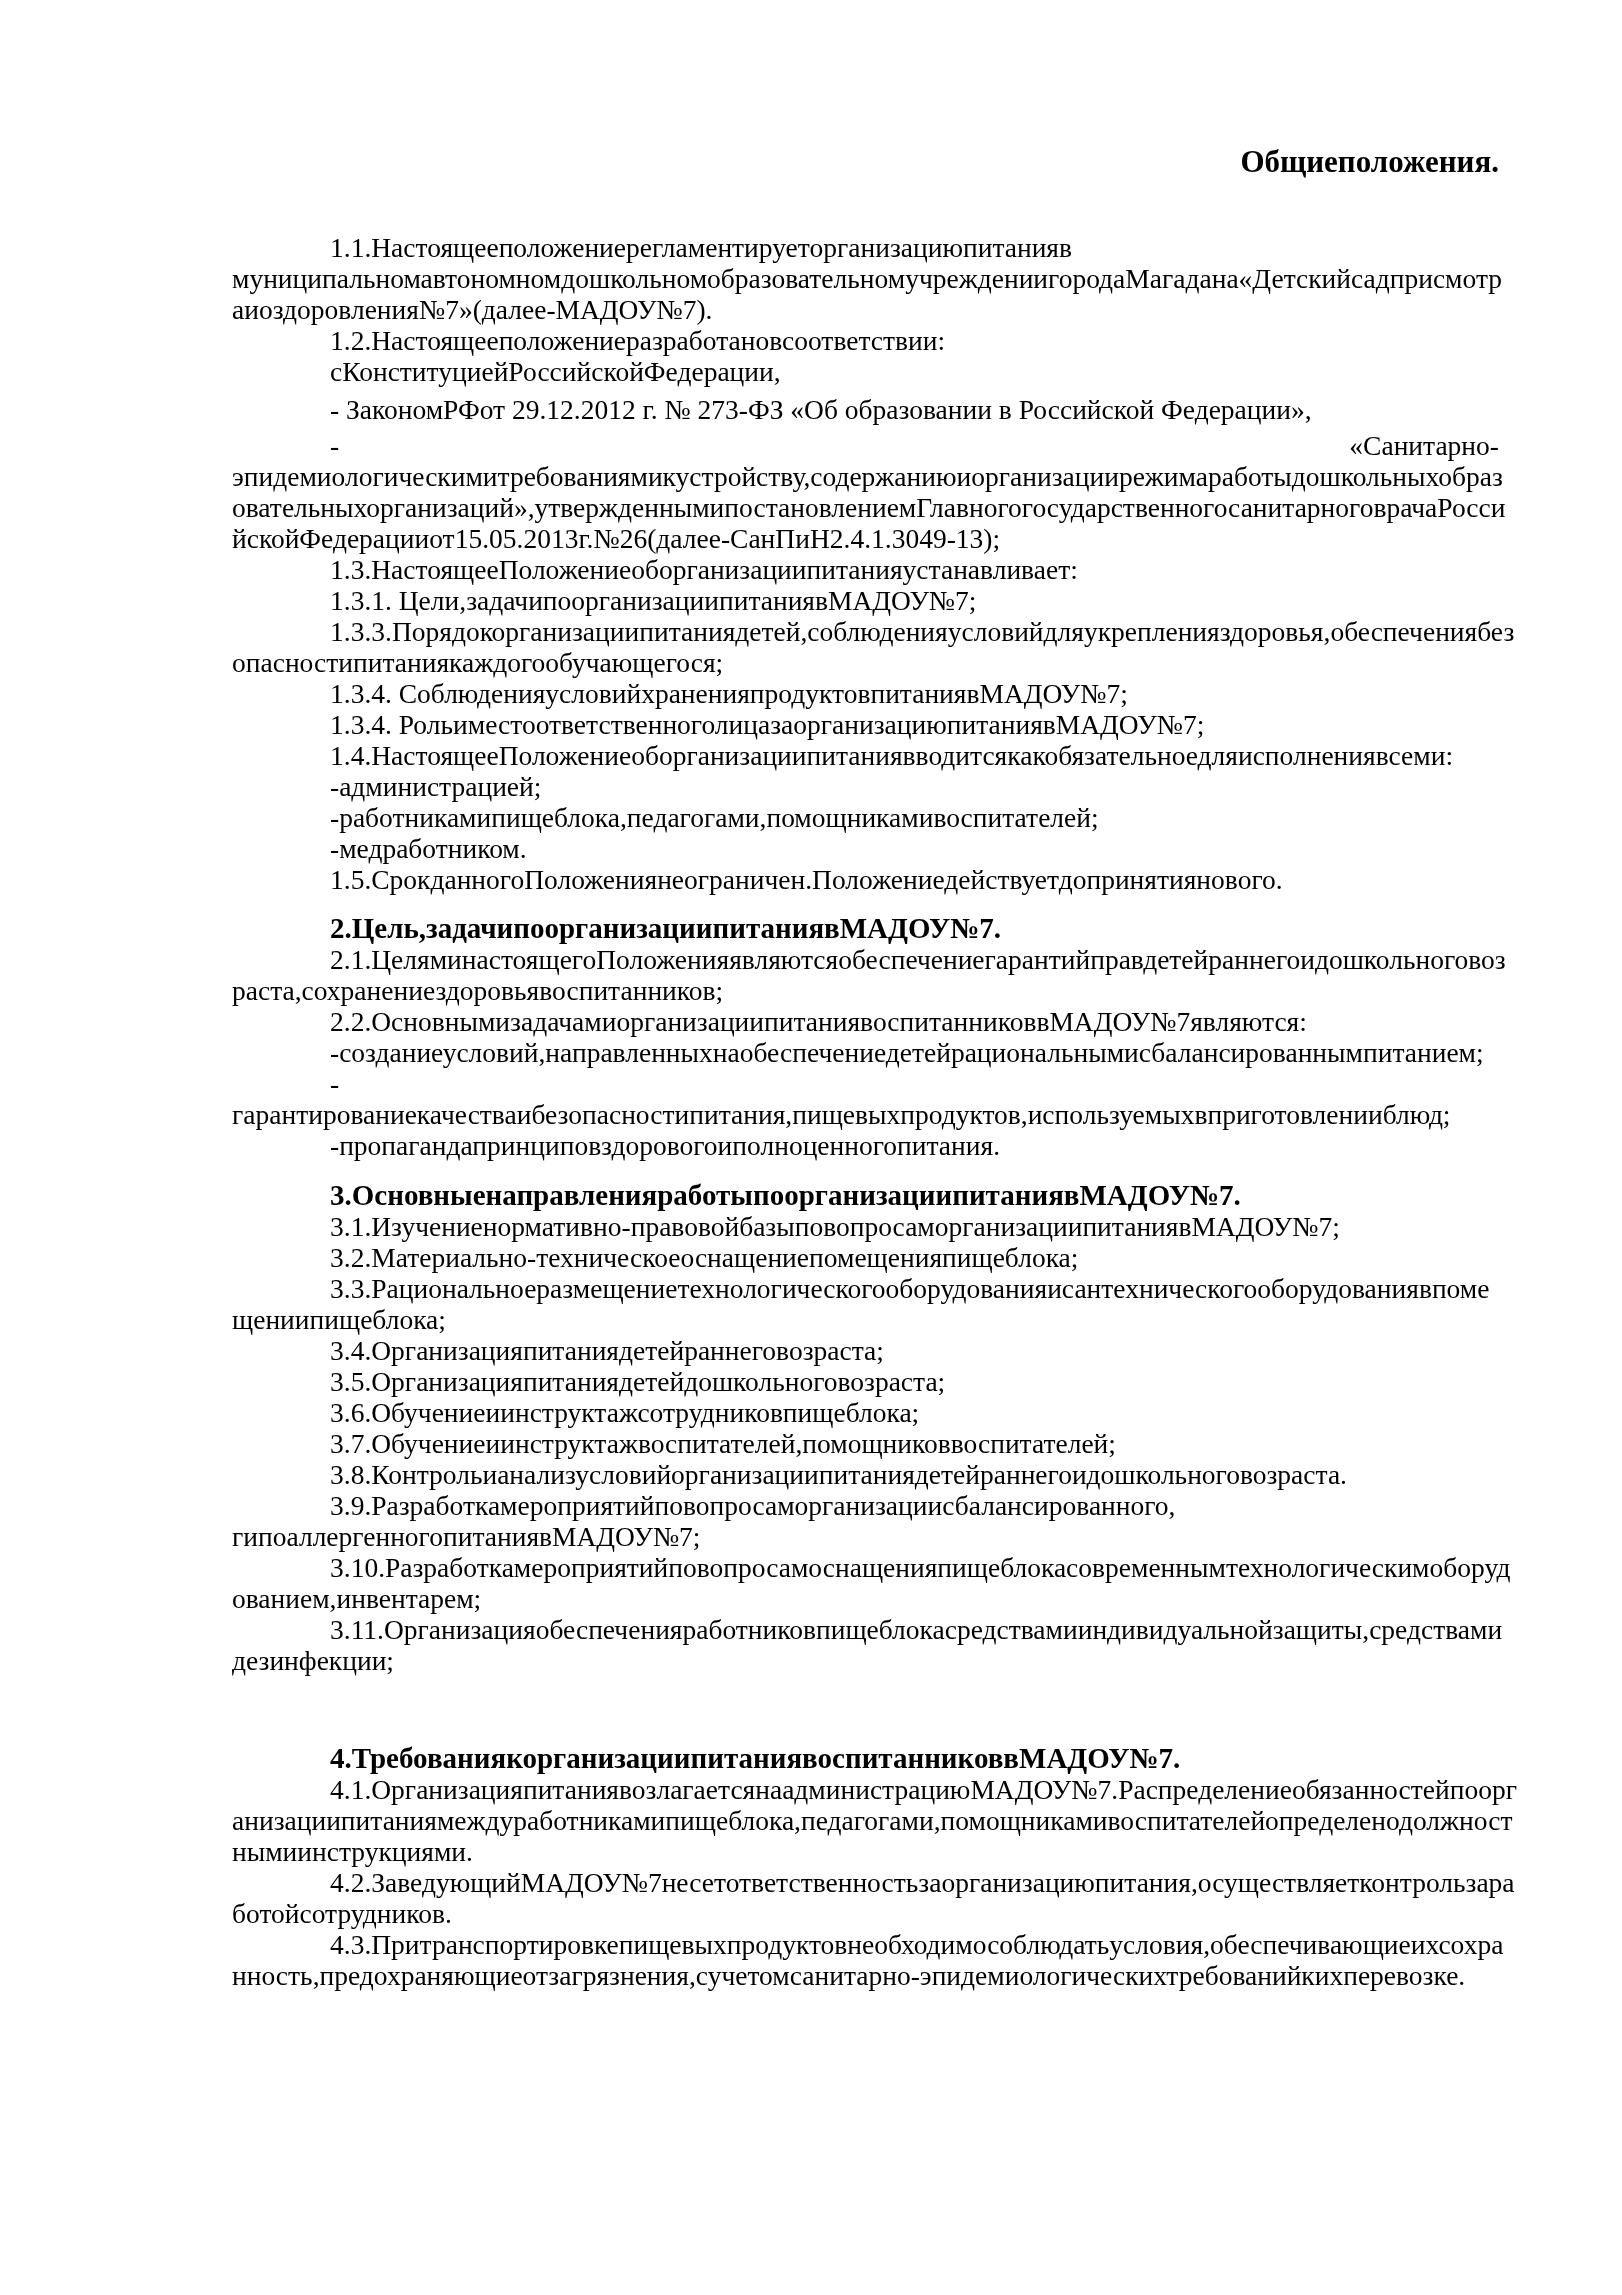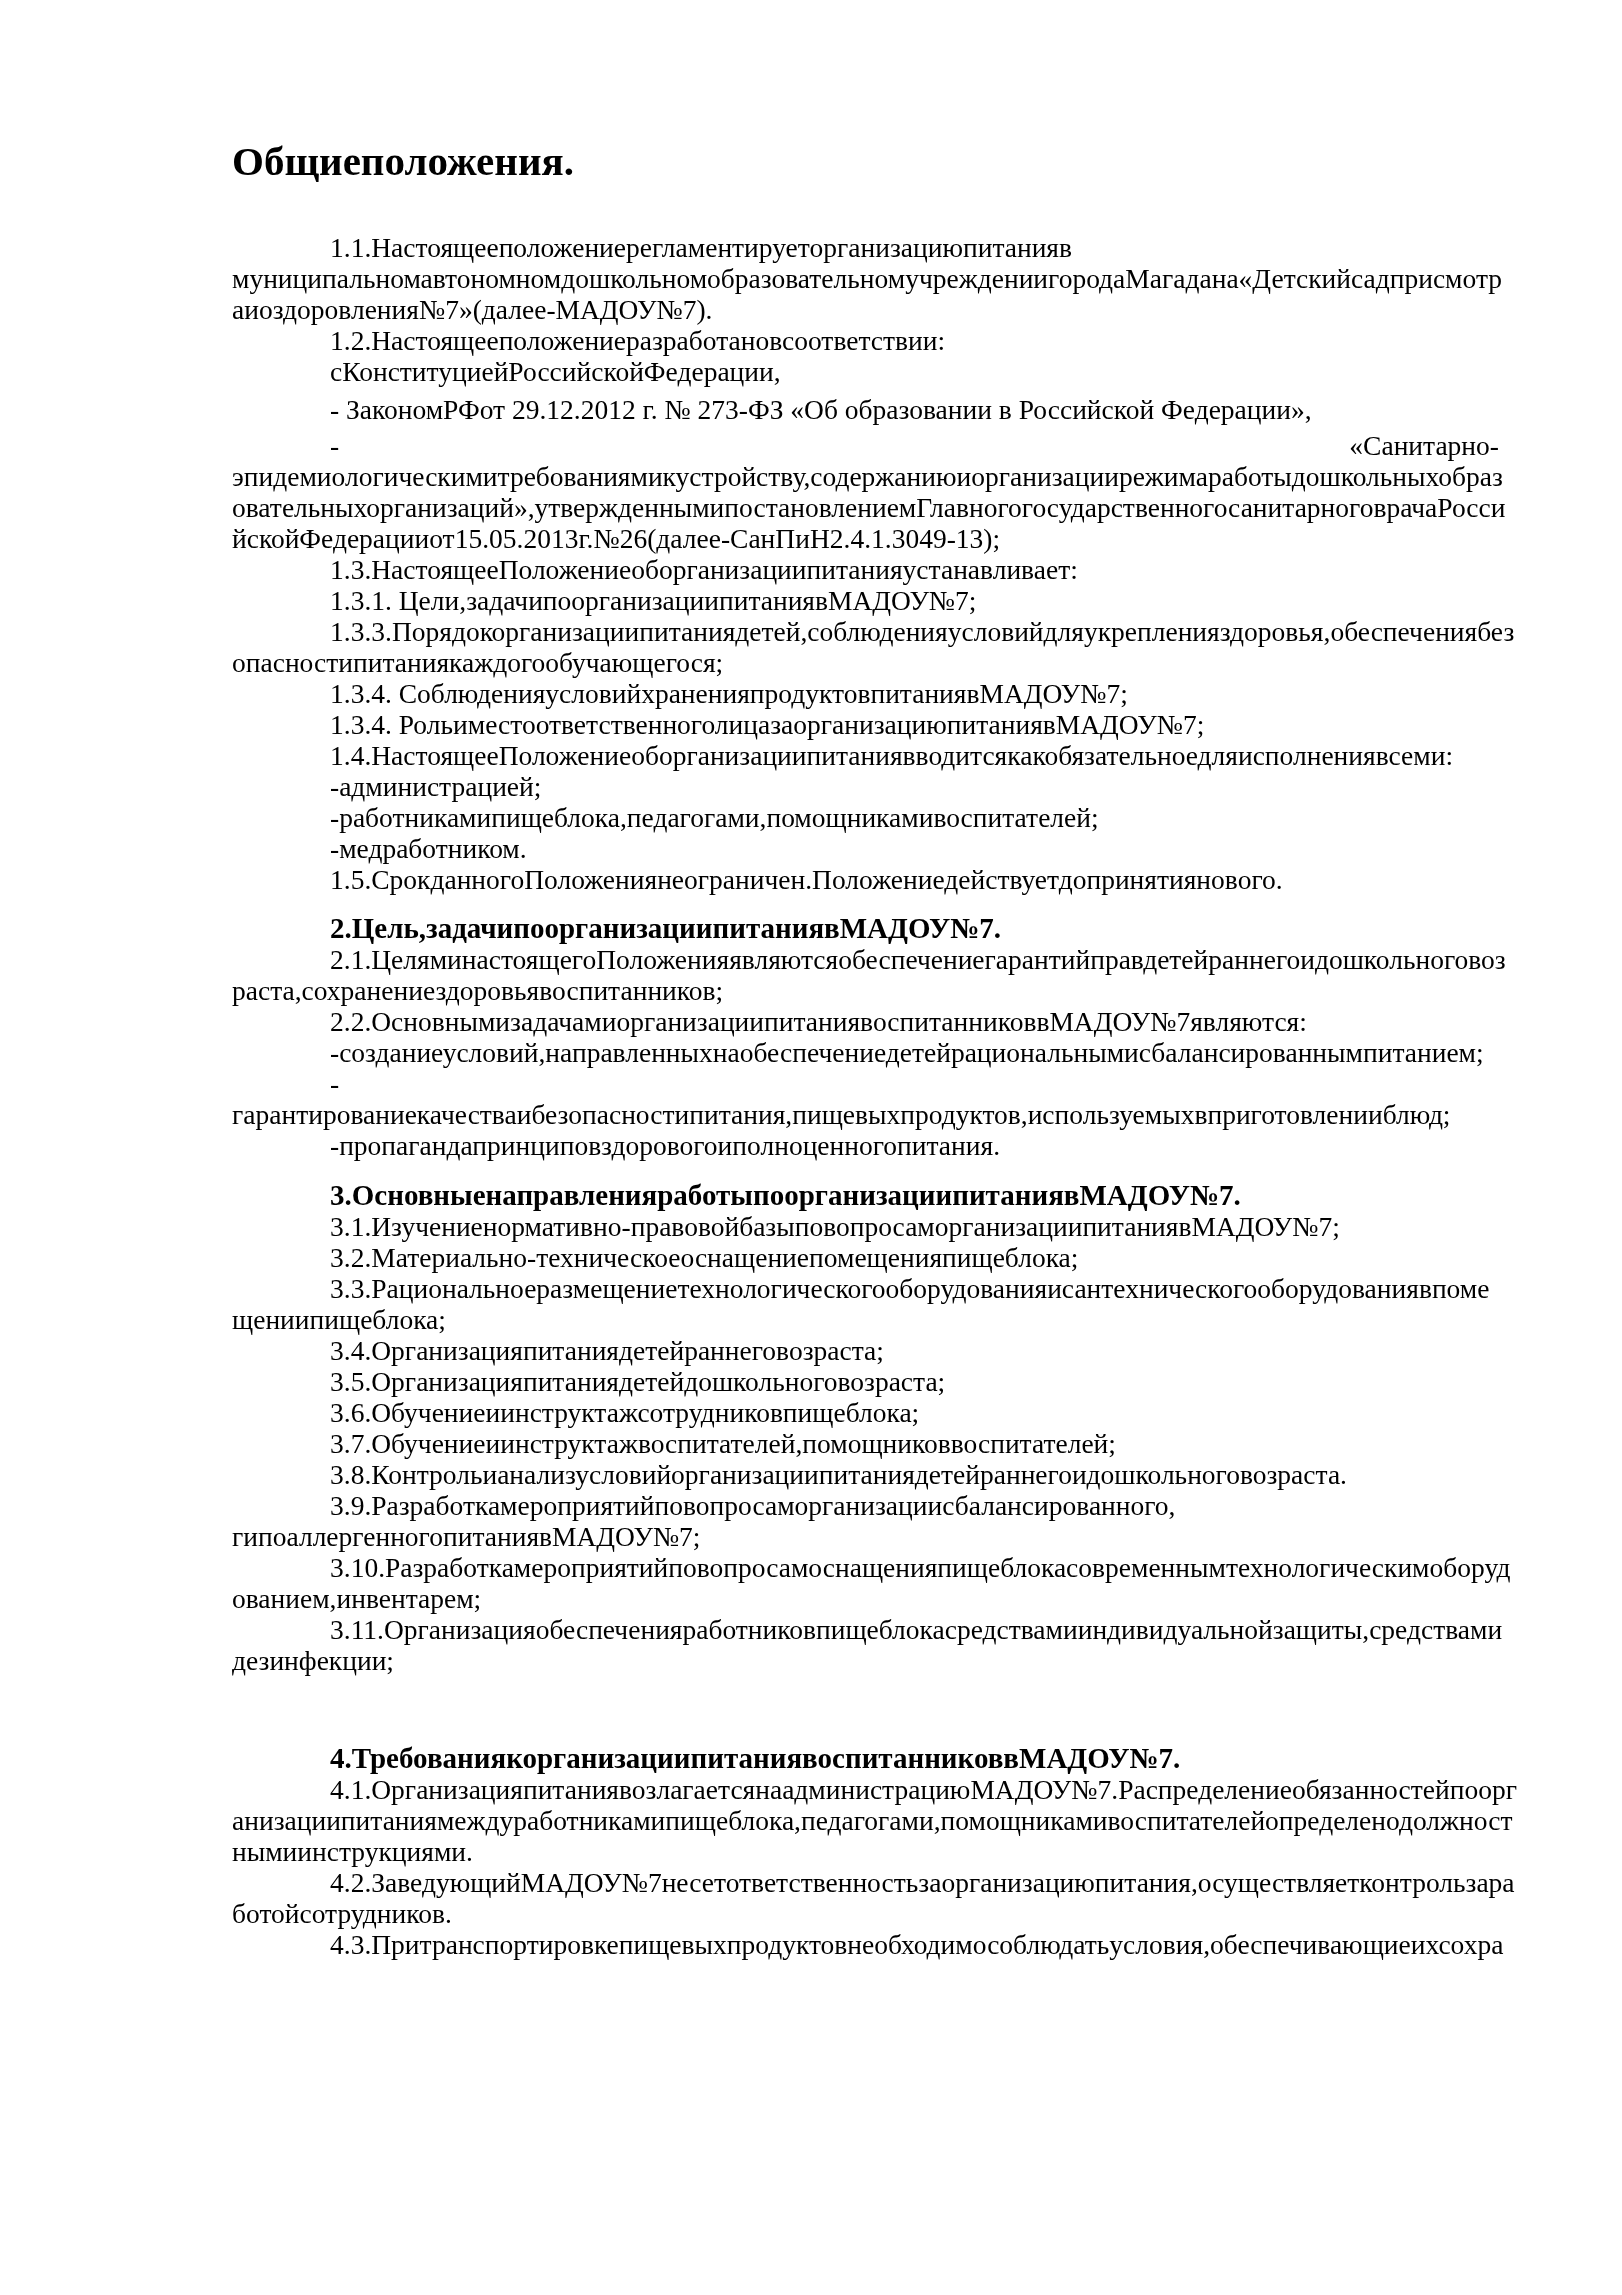--- a/index.html
+++ b/index.html
@@ -14,24 +14,24 @@
     font-family: "Liberation Serif", serif;
     overflow: hidden;
   }
   .page {
     box-sizing: border-box;
     width: 1623px;
     height: 2295px;
     padding: 145px 124px 0 232px;
   }
   .title {
-    font-size: 41px;
+    font-size: 31px;
     line-height: 33px;
     font-weight: 700;
-    text-align: left;
+    text-align: right;
     margin: 0 0 54px 0;
     white-space: pre;
   }
   .line {
     font-size: 27.5px;
     line-height: 31px;
     white-space: pre;
   }
   .indent {
     padding-left: 98px;
@@ -96,15 +96,16 @@
       <div class="line">ованием,инвентарем;</div>
       <div class="line indent">3.11.Организацияобеспеченияработниковпищеблокасредствамииндивидуальнойзащиты,средствами</div>
       <div class="line">дезинфекции;</div>
       <div class="line indent bold" style="margin-top: 67px;">4.ТребованиякорганизациипитаниявоспитанниковвМАДОУ№7.</div>
       <div class="line indent">4.1.ОрганизацияпитаниявозлагаетсянаадминистрациюМАДОУ№7.Распределениеобязанностейпоорг</div>
       <div class="line">анизациипитаниямеждуработникамипищеблока,педагогами,помощникамивоспитателейопределенодолжност</div>
       <div class="line">нымиинструкциями.</div>
       <div class="line indent">4.2.ЗаведующийМАДОУ№7несетответственностьзаорганизациюпитания,осуществляетконтрользара</div>
       <div class="line">ботойсотрудников.</div>
       <div class="line indent">4.3.Притранспортировкепищевыхпродуктовнеобходимособлюдатьусловия,обеспечивающиеихсохра</div>
+      <div class="line">нность,предохраняющиеотзагрязнения,сучетомсанитарно-эпидемиологическихтребованийкихперевозке.</div>
     </div>
 </div>
 
 
 </body></html>

